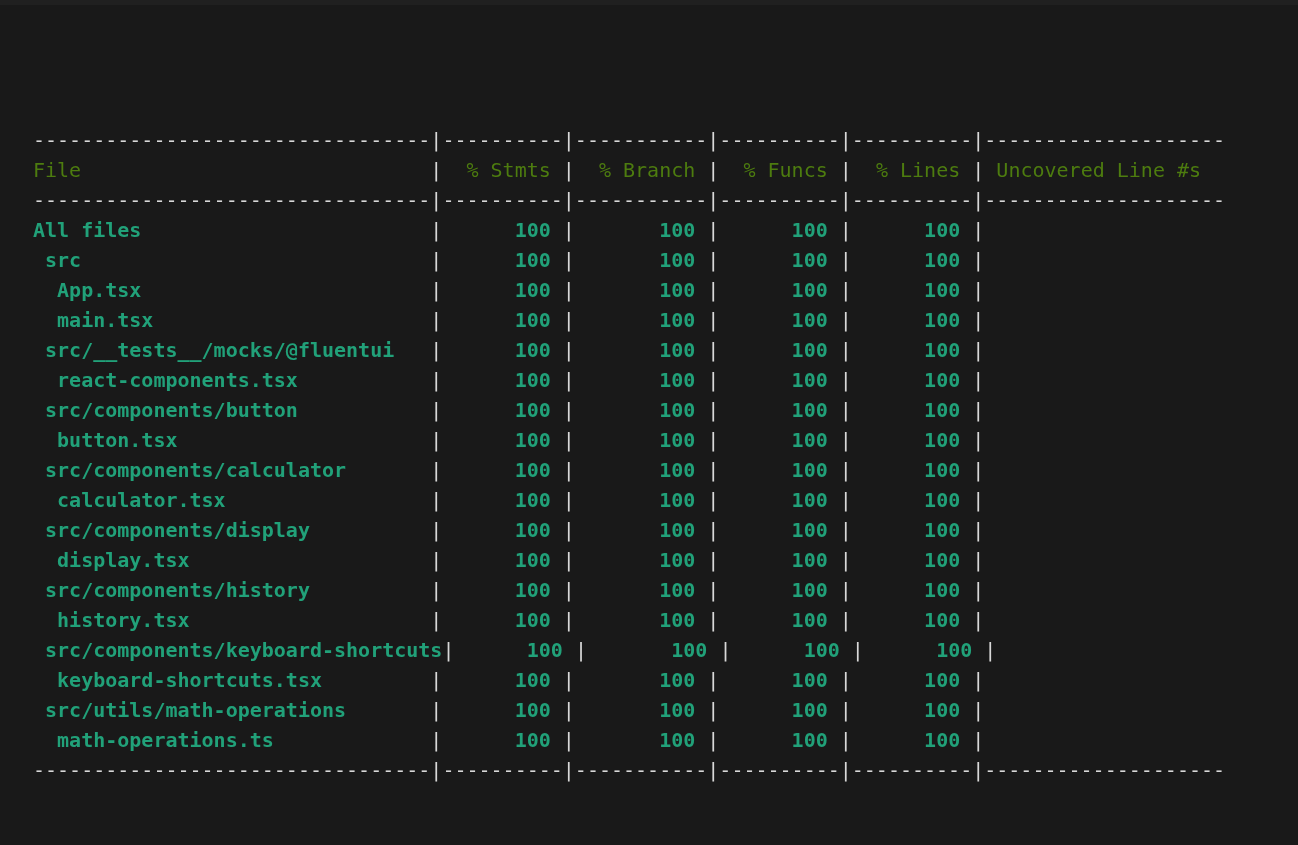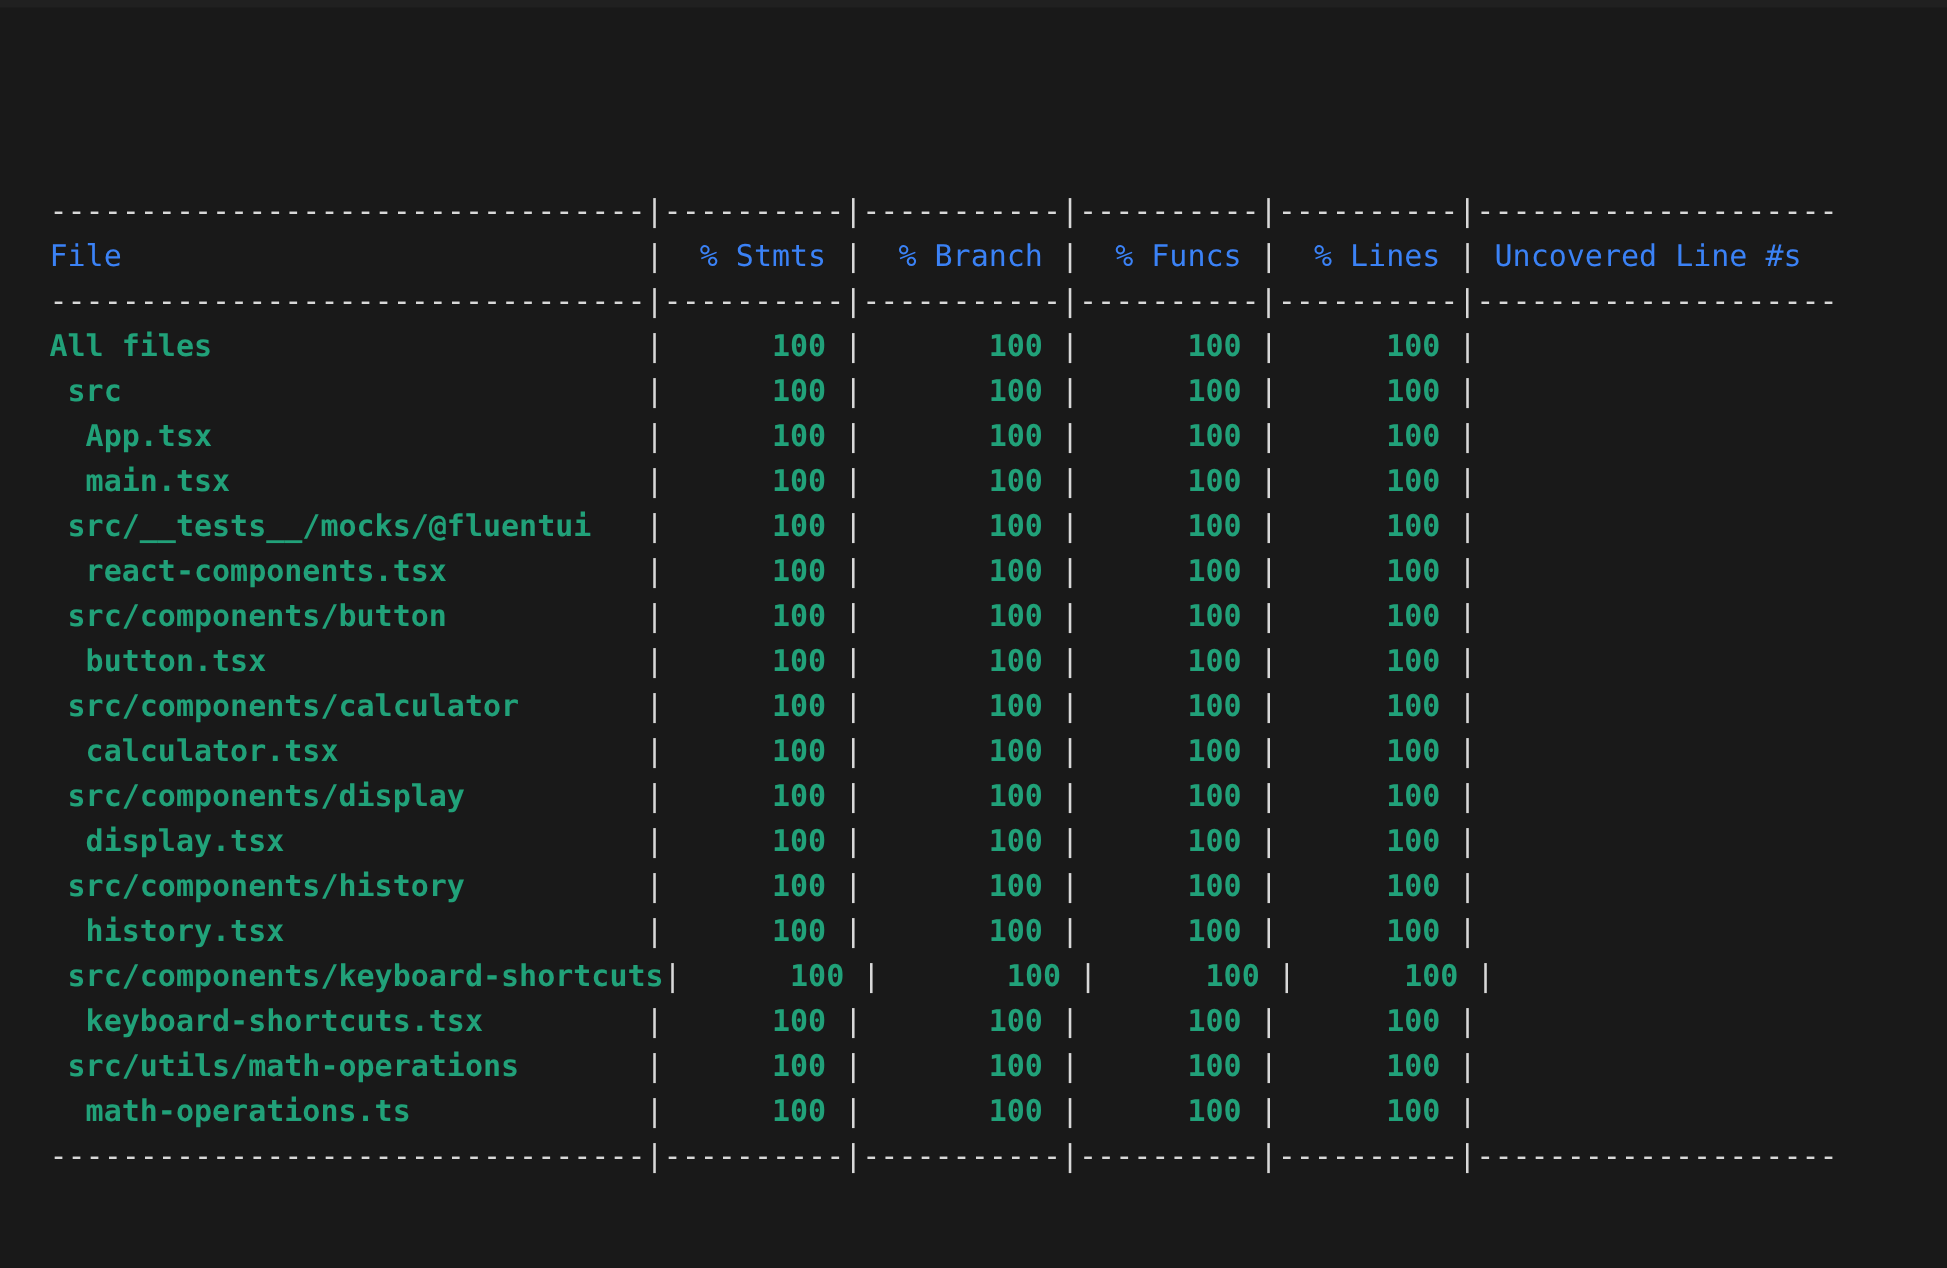--- a/index.html
+++ b/index.html
@@ -54,21 +54,21 @@
 
   .sep {
     color: #d8d8d8;
   }
 
   .pipe {
     color: #d8d8d8;
   }
 
   .hdr {
-    color: #3b82f6;
+    color: #4d7c0f;
   }
 
   .green {
     color: #21a179;
     font-weight: bold;
   }
 </style>
 </head>
 <body>
 

